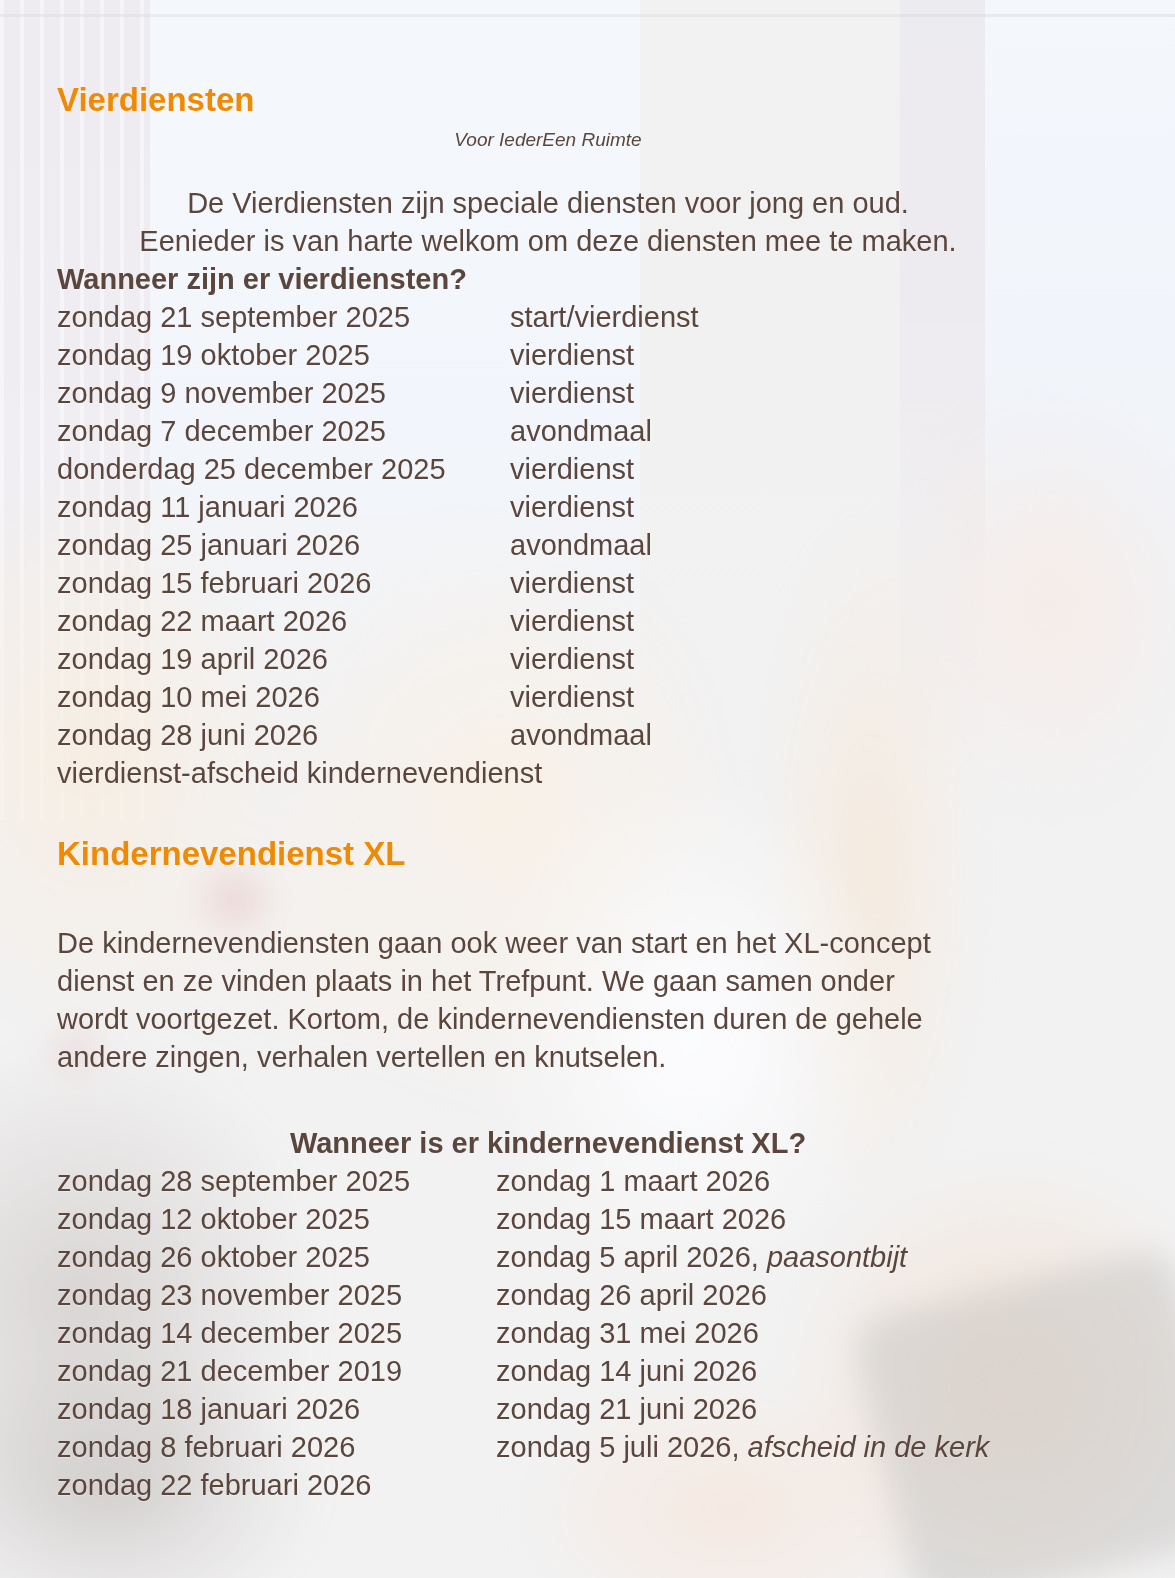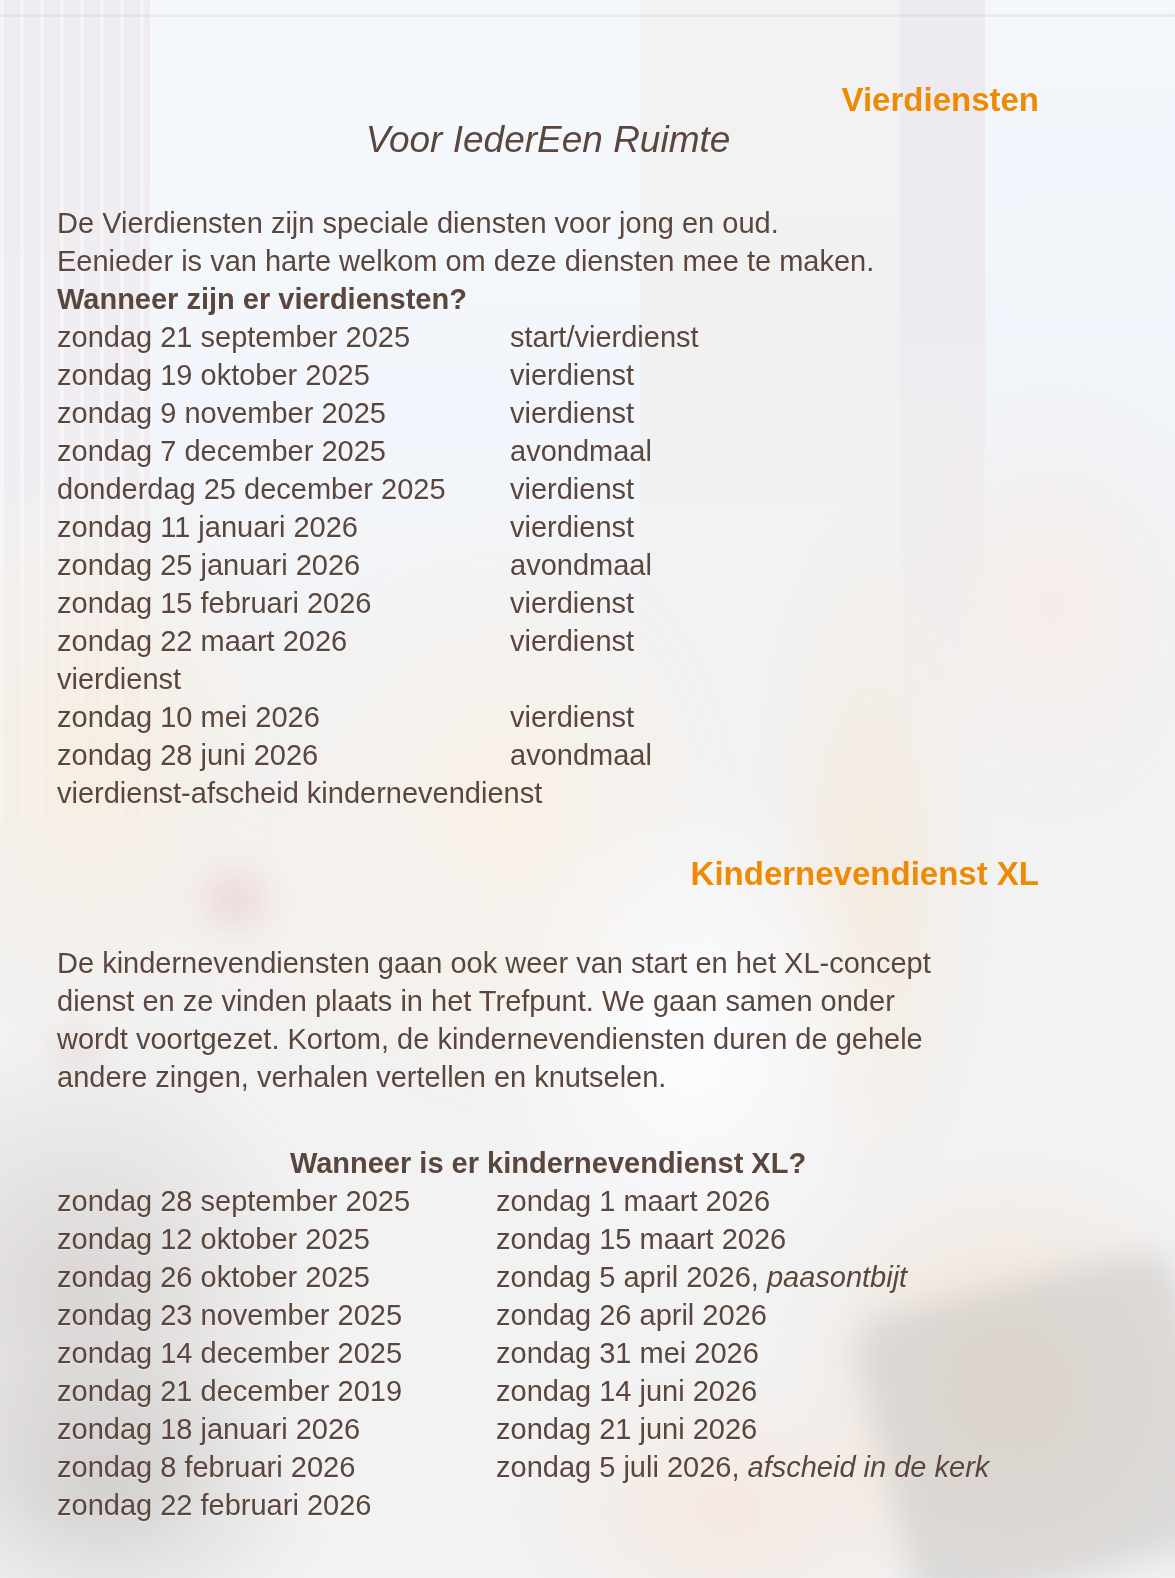--- a/index.html
+++ b/index.html
@@ -42,24 +42,24 @@
   .overlay { position:absolute; inset:0; background:rgba(253,253,254,0.40); }
 
   
   .content {
     position:relative; padding:80px 0 0 57px; width:982px;
     font-size:29px; line-height:38px;
     text-shadow:0 1px 1px rgba(255,255,255,0.35);
   }
   .title, .title2 {
     margin:0; font-size:33px; line-height:40px; font-weight:bold;
-    color:#EF8A05; text-align:right;
+    color:#EF8A05; text-align:left;
   }
-  .subtitle { font-size:37px; line-height:40px; font-style:italic; text-align:center; }
-  .intro { margin-top:44px; }
+  .subtitle { font-size:19px; line-height:40px; font-style:italic; text-align:center; }
+  .intro { margin-top:24px;text-align:center; }
   .sec1-heading { font-weight:bold; }
   .title2 { margin-top:42px; }
   .desc { margin-top:50px; }
   .sec2-heading { margin-top:48px; font-weight:bold; text-align:center; }
   .sched-row { display:flex; }
   .sched-date { flex:0 0 453px; }
   .xl-cols { display:flex; }
   .xl-col-left { flex:0 0 439px; }
   .note { font-style:italic; }
   .note:empty { display:none; }
@@ -149,20 +149,21 @@
           <span class="sched-date">zondag 15 februari 2026</span>
           <span class="sched-type">vierdienst</span>
         </div>
 
         <div class="sched-row">
           <span class="sched-date">zondag 22 maart 2026</span>
           <span class="sched-type">vierdienst</span>
         </div>
 
         <div class="sched-row">
+          <span class="sched-date">zondag 19 april 2026</span>
           <span class="sched-type">vierdienst</span>
         </div>
 
         <div class="sched-row">
           <span class="sched-date">zondag 10 mei 2026</span>
           <span class="sched-type">vierdienst</span>
         </div>
 
         <div class="sched-row">
           <span class="sched-date">zondag 28 juni 2026</span>

